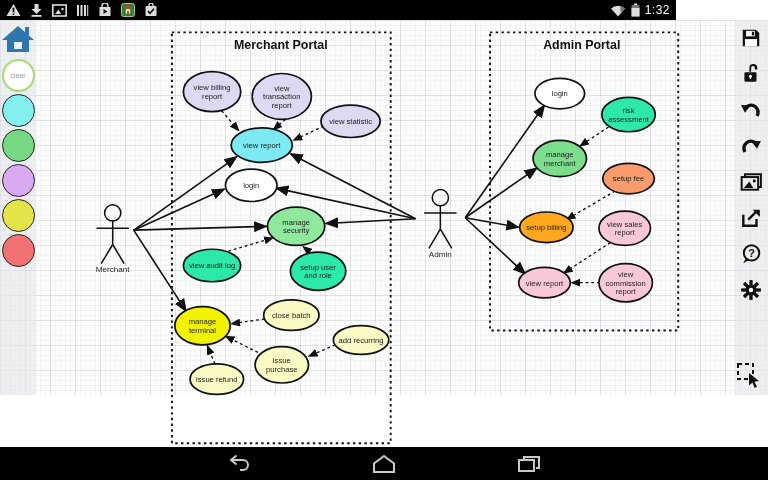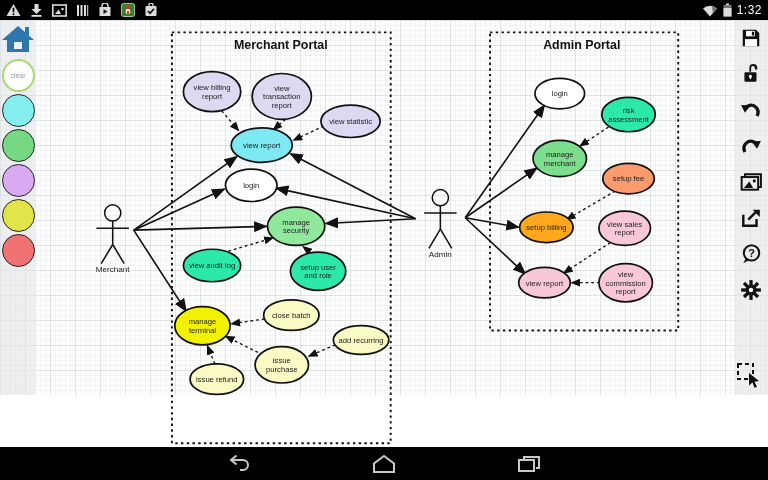--- a/index.html
+++ b/index.html
@@ -1,21 +1,21 @@
 <!DOCTYPE html>
 <html><head>
 <meta charset="utf-8">
 <style>
   html,body{margin:0;padding:0;background:#333;}
   *{box-sizing:border-box;}
   .screen{position:relative;width:768px;height:480px;overflow:hidden;
     font-family:"Liberation Sans",sans-serif;background:#fff;}
 
   
-  .status-bar{position:absolute;top:0;left:0;width:768px;height:20px;background:#000;
+  .status-bar{position:absolute;top:0;left:0;width:676px;height:20px;background:#000;
     display:flex;align-items:center;padding:0 6px;color:#e8e8e8;}
   .sb-left{display:flex;align-items:center;gap:9px;}
   .sb-right{margin-left:auto;display:flex;align-items:center;gap:5px;}
   .sb-time{font-size:12px;color:#fff;letter-spacing:.5px;}
   .sb-ico{display:block;}
 
   
   .canvas{position:absolute;top:20px;left:0;width:768px;height:375px;background:#fdfdfd;
     background-image:
       linear-gradient(rgba(70,90,110,.10) 1px,transparent 1px),

